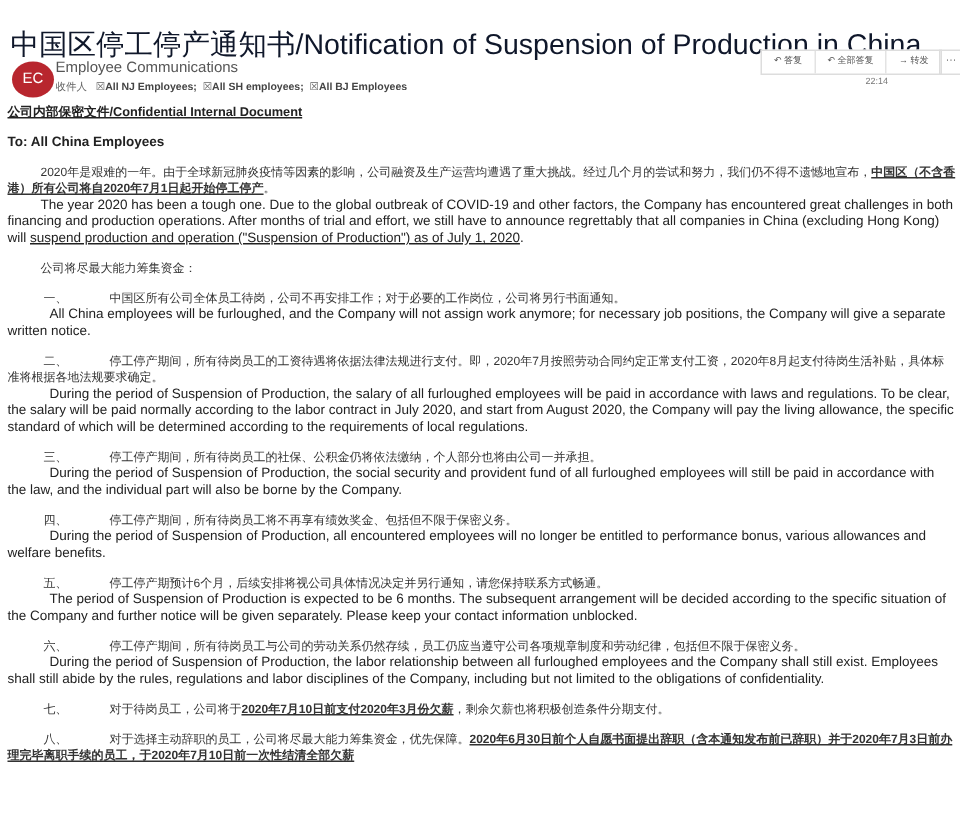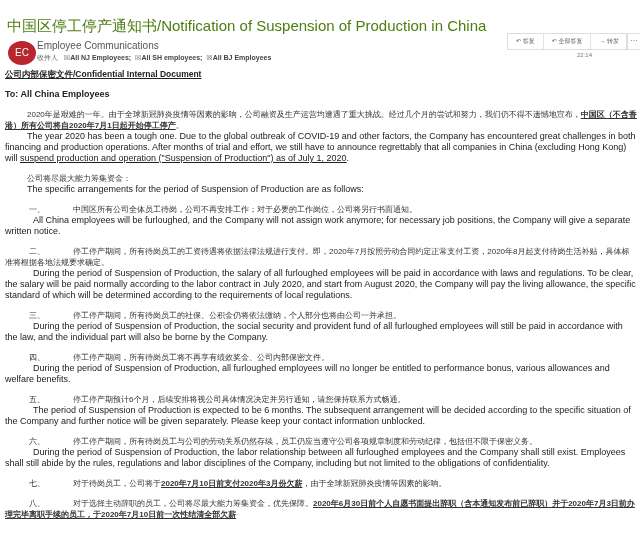--- a/index.html
+++ b/index.html
@@ -3,21 +3,21 @@
 <meta charset="utf-8">
 <style>
   html, body { margin: 0; padding: 0; background: #ffffff; }
   body {
     width: 640px; height: 543px; overflow: hidden; position: relative;
     font-family: "Liberation Sans", "DejaVu Sans", sans-serif;
     color: #222;
   }
   .subject {
     position: absolute; left: 7px; top: 17px;
-    font-size: 15px; color: #4d7c0f; white-space: nowrap;
+    font-size: 19px; color: #0f172a; white-space: nowrap;
   }
   .avatar {
     position: absolute; left: 8px; top: 41px; width: 28px; height: 24px;
     border-radius: 50%; background: #b8262e; color: #fff;
     font-size: 10px; line-height: 24px; text-align: center;
   }
   .sender {
     position: absolute; left: 37px; top: 40px; font-size: 10px; color: #555;
   }
   .recipients {
@@ -80,54 +80,53 @@
   <p class="conf">公司内部保密文件/Confidential Internal Document</p>
   <div class="gap"></div>
   <p class="b">To: All China Employees</p>
   <div class="gap"></div>
 
   <p class="zh ind"><span>2020年是艰难的一年。由于全球新冠肺炎疫情等因素的影响，公司融资及生产运营均遭遇了重大挑战。经过几个月的尝试和努力，我们仍不得不遗憾地宣布，</span><span class="u b">中国区（不含香港）所有公司将自2020年7月1日起开始停工停产</span><span>。</span></p>
   <p class="ind"><span>The year 2020 has been a tough one. Due to the global outbreak of COVID-19 and other factors, the Company has encountered great challenges in both financing and production operations. After months of trial and effort, we still have to announce regrettably that all companies in China (excluding Hong Kong) will </span><span class="u">suspend production and operation ("Suspension of Production") as of July 1, 2020</span><span>.</span></p>
   <div class="gap"></div>
 
   <p class="zh ind">公司将尽最大能力筹集资金：</p>
-  <p class="ind">The specific arrangements for the period of Suspension of Production are as follows:</p>
   <div class="gap"></div>
 
   <div>
     <p class="zh"><span class="num">一、</span><span>中国区所有公司全体员工待岗，公司不再安排工作；对于必要的工作岗位，公司将另行书面通知。</span></p>
     <p class="ind2">All China employees will be furloughed, and the Company will not assign work anymore; for necessary job positions, the Company will give a separate written notice.</p>
   </div>
   <div class="gap"></div>
   <div>
     <p class="zh"><span class="num">二、</span><span>停工停产期间，所有待岗员工的工资待遇将依据法律法规进行支付。即，2020年7月按照劳动合同约定正常支付工资，2020年8月起支付待岗生活补贴，具体标准将根据各地法规要求确定。</span></p>
     <p class="ind2">During the period of Suspension of Production, the salary of all furloughed employees will be paid in accordance with laws and regulations. To be clear, the salary will be paid normally according to the labor contract in July 2020, and start from August 2020, the Company will pay the living allowance, the specific standard of which will be determined according to the requirements of local regulations.</p>
   </div>
   <div class="gap"></div>
   <div>
     <p class="zh"><span class="num">三、</span><span>停工停产期间，所有待岗员工的社保、公积金仍将依法缴纳，个人部分也将由公司一并承担。</span></p>
     <p class="ind2">During the period of Suspension of Production, the social security and provident fund of all furloughed employees will still be paid in accordance with the law, and the individual part will also be borne by the Company.</p>
   </div>
   <div class="gap"></div>
   <div>
-    <p class="zh"><span class="num">四、</span><span>停工停产期间，所有待岗员工将不再享有绩效奖金、公司内部保密文件。</span></p>
-    <p class="ind2">During the period of Suspension of Production, all furloughed employees will no longer be entitled to performance bonus, various allowances and welfare benefits.</p>
+    <p class="zh"><span class="num">四、</span><span>停工停产期间，所有待岗员工将不再享有绩效奖金、包括但不限于保密义务。</span></p>
+    <p class="ind2">During the period of Suspension of Production, all encountered employees will no longer be entitled to performance bonus, various allowances and welfare benefits.</p>
   </div>
   <div class="gap"></div>
   <div>
     <p class="zh"><span class="num">五、</span><span>停工停产期预计6个月，后续安排将视公司具体情况决定并另行通知，请您保持联系方式畅通。</span></p>
     <p class="ind2">The period of Suspension of Production is expected to be 6 months. The subsequent arrangement will be decided according to the specific situation of the Company and further notice will be given separately. Please keep your contact information unblocked.</p>
   </div>
   <div class="gap"></div>
   <div>
     <p class="zh"><span class="num">六、</span><span>停工停产期间，所有待岗员工与公司的劳动关系仍然存续，员工仍应当遵守公司各项规章制度和劳动纪律，包括但不限于保密义务。</span></p>
     <p class="ind2">During the period of Suspension of Production, the labor relationship between all furloughed employees and the Company shall still exist. Employees shall still abide by the rules, regulations and labor disciplines of the Company, including but not limited to the obligations of confidentiality.</p>
   </div>
   <div class="gap"></div>
   <div>
-    <p class="zh"><span class="num">七、</span><span>对于待岗员工，公司将于</span><span class="u b">2020年7月10日前支付2020年3月份欠薪</span><span>，由于全球新冠肺炎疫情等因素的影响。</span></p>
+    <p class="zh"><span class="num">七、</span><span>对于待岗员工，公司将于</span><span class="u b">2020年7月10日前支付2020年3月份欠薪</span><span>，剩余欠薪也将积极创造条件分期支付。</span></p>
   </div>
   <div class="gap"></div>
   <div>
     <p class="zh"><span class="num">八、</span><span>对于选择主动辞职的员工，公司将尽最大能力筹集资金，优先保障。</span><span class="u b">2020年6月30日前个人自愿书面提出辞职（含本通知发布前已辞职）并于2020年7月3日前办理完毕离职手续的员工，于2020年7月10日前一次性结清全部欠薪</span></p>
 
   </div>
 </div>
 
 </body></html>

